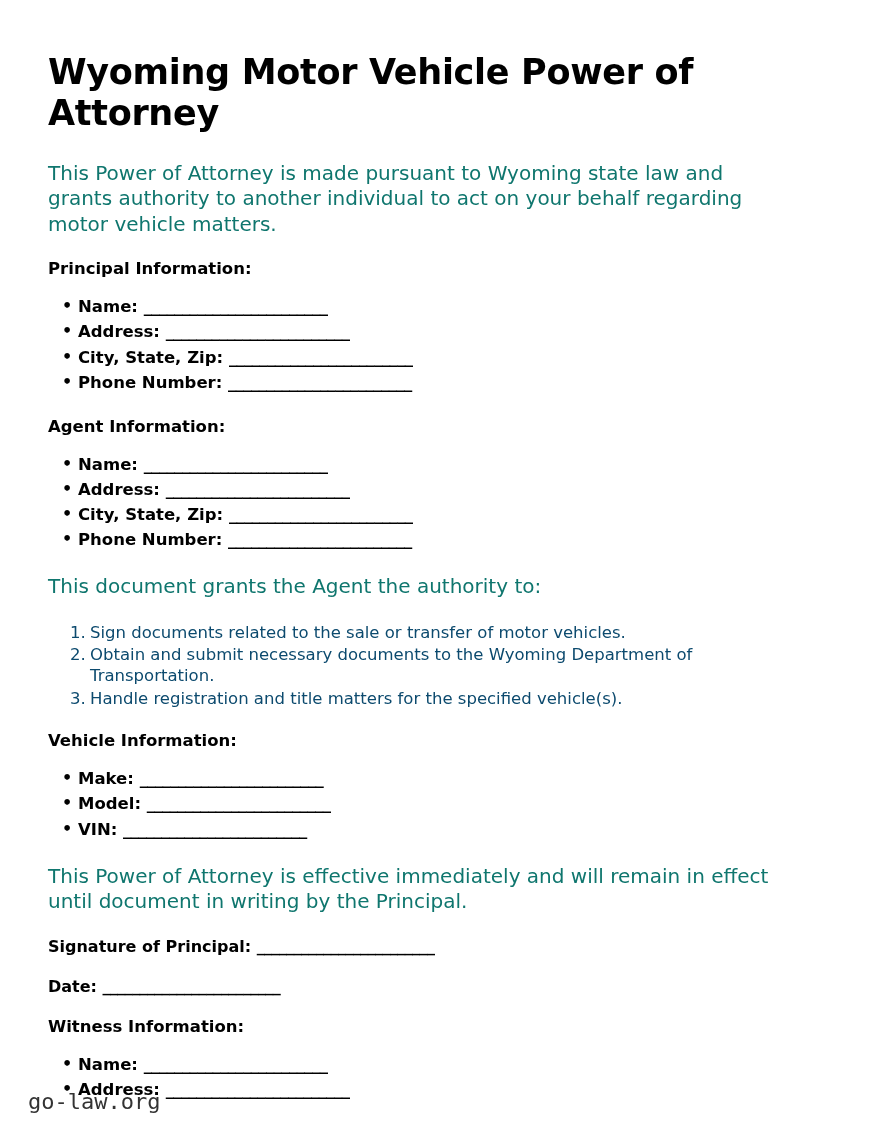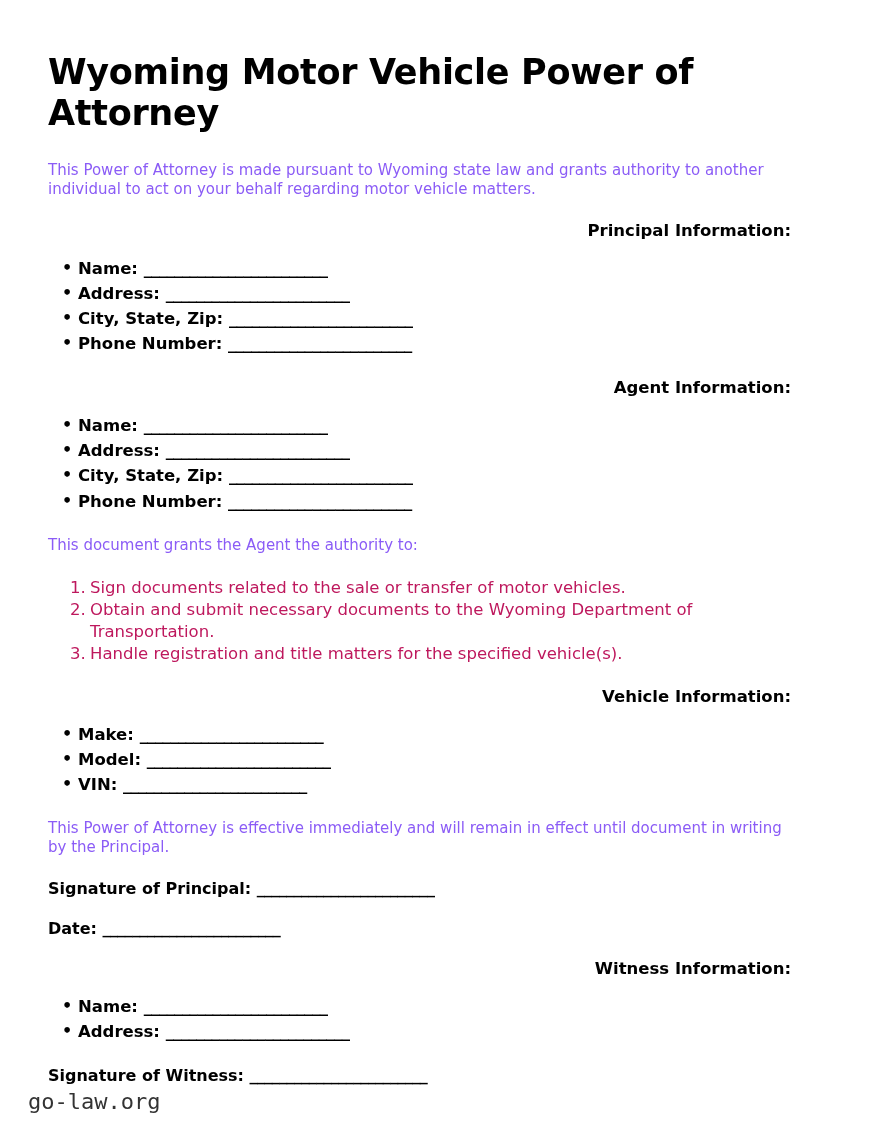--- a/index.html
+++ b/index.html
@@ -27,32 +27,31 @@
     font-family: "DejaVu Sans", sans-serif;
     font-size: 35px;
     font-weight: bold;
     line-height: 1.18;
     letter-spacing: -0.3px;
     margin: 0 0 26px 0;
     color: #000;
     max-width: 660px;
   }
   p.body-text {
-    font-size: 15px;
+    font-size: 20px;
     line-height: 1.28;
     margin: 0 0 22px 0;
-    color: #8b5cf6;
+    color: #0f766e;
     max-width: 745px;
   }
   h2.section-head {
     font-size: 16.5px;
     font-weight: bold;
     margin: 0 0 16px 0;
     color: #000;
-    text-align: right;
   }
   ul.field-list {
     list-style: none;
     margin: 12px 0 22px 0;
     padding: 0 0 0 30px;
   }
   ul.field-list li {
     position: relative;
     font-size: 16.5px;
     font-weight: bold;
@@ -76,21 +75,21 @@
     counter-reset: authitem;
     margin: 0 0 22px 0;
     padding: 0 0 0 22px;
     max-width: 700px;
   }
   ol.auth-list li {
     counter-increment: authitem;
     position: relative;
     font-size: 16.5px;
     line-height: 1.3;
-    color: #be185d;
+    color: #0c4a6e;
     padding-left: 20px;
     margin-bottom: 1px;
   }
   ol.auth-list li::before {
     content: counter(authitem) ".";
     position: absolute;
     left: 0;
     top: 0;
   }
   .sig-line {

